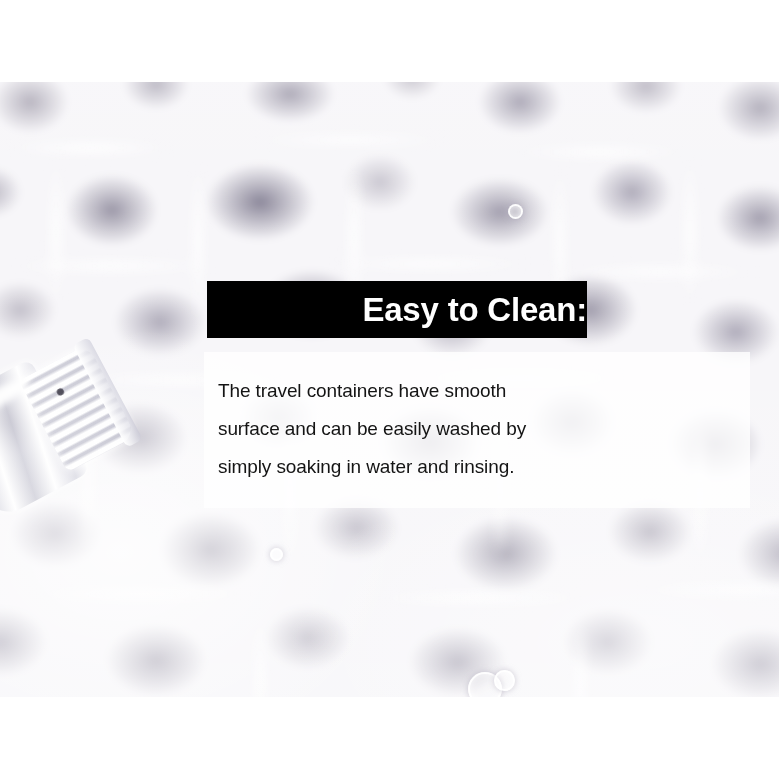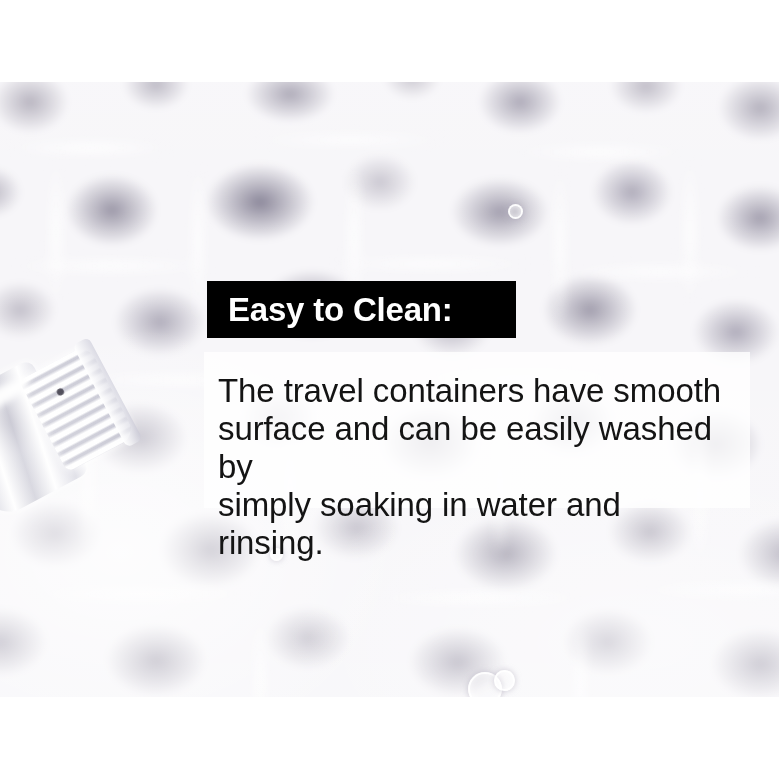--- a/index.html
+++ b/index.html
@@ -209,27 +209,28 @@
   .bubble.b1 { left: 468px; top: 590px; width: 30px; height: 30px; }
   .bubble.b2 { left: 494px; top: 588px; width: 17px; height: 17px; }
   .bubble.b3 { left: 508px; top: 122px; width: 11px; height: 11px; border-width: 2px; }
   .bubble.b4 { left: 270px; top: 466px; width: 9px; height: 9px; border-width: 2px; }
 
   
   .headline-bar {
     position: absolute;
     left: 207px;
     top: 281px;
-    width: 309px;
+    width: 380px;
     height: 57px;
     background: #000000;
     display: flex;
     align-items: center;
     box-sizing: border-box;
     padding-left: 21px;
+    justify-content: flex-end;
   }
   .headline-bar .headline-text {
     color: #ffffff;
     font-family: "Liberation Sans", sans-serif;
     font-weight: bold;
     font-size: 33px;
     line-height: 1;
     letter-spacing: -0.2px;
     white-space: nowrap;
   }
@@ -240,21 +241,21 @@
     top: 352px;
     width: 546px;
     height: 156px;
     background: rgba(255,255,255,.80);
     box-sizing: border-box;
     padding: 20px 16px 0 14px;
   }
   .body-panel .body-text {
     color: #141414;
     font-family: "Liberation Sans", sans-serif;
-    font-size: 33px;
+    font-size: 19px;
     line-height: 38px;
     letter-spacing: -0.1px;
     white-space: pre-line;
   }
 
   
   .band {
     position: absolute;
     left: 0;
     width: 779px;

